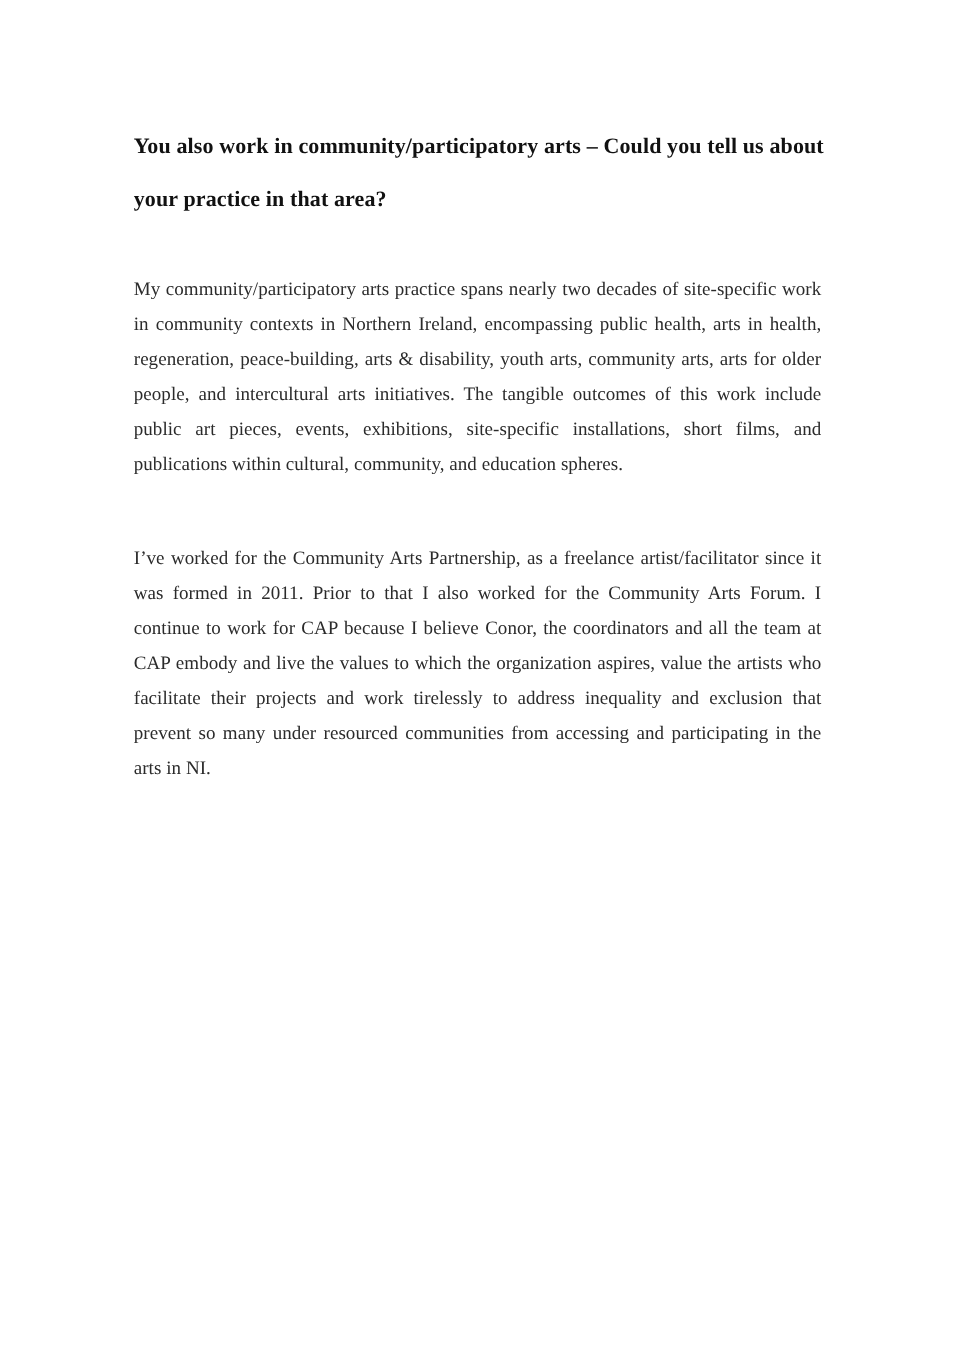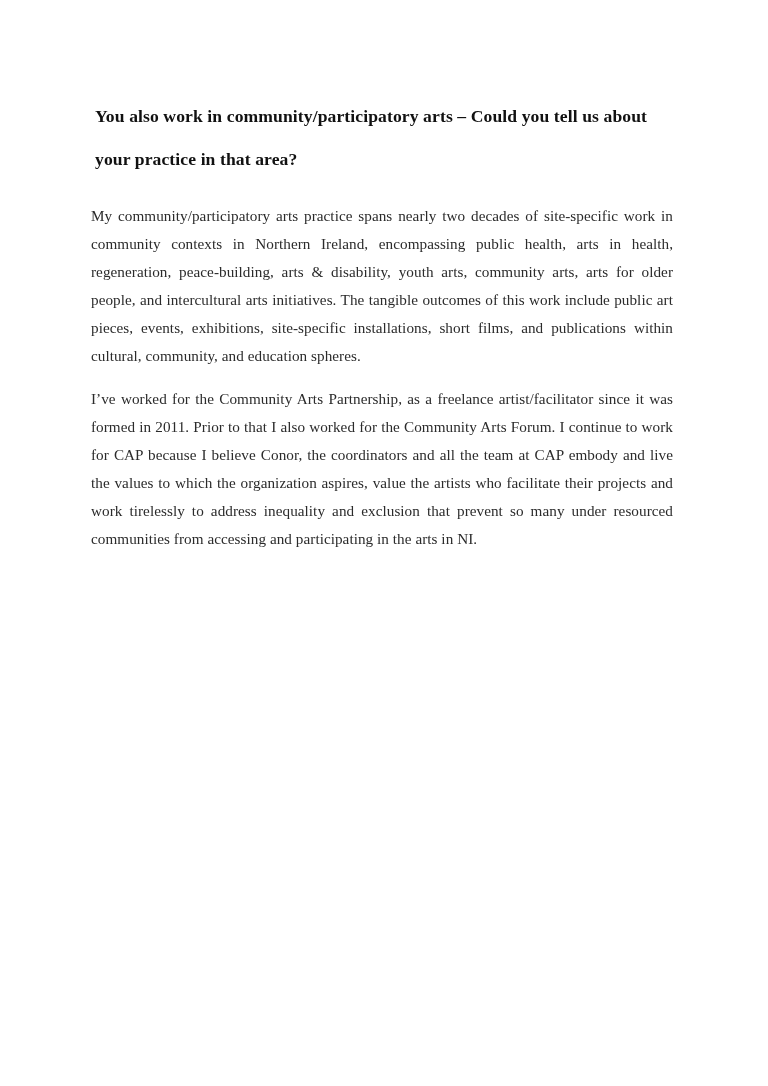--- a/index.html
+++ b/index.html
@@ -20,30 +20,30 @@
     background: #ffffff;
     box-sizing: border-box;
   }
   .content {
     position: absolute;
     left: 91px;
     top: 95px;
     width: 582px;
   }
   .doc-heading {
-    margin: 0 0 0 4px;
+    margin: 0 0 0 16px;
     font-size: 17.6px;
     font-weight: bold;
     line-height: 43px;
     color: #111111;
     text-align: left;
     letter-spacing: 0.1px;
   }
   .doc-paragraph {
-    margin: 0;
+    margin: 16px;
     font-size: 15.2px;
     font-weight: normal;
     line-height: 28px;
     color: #2b2b2b;
     text-align: justify;
     text-justify: inter-word;
     letter-spacing: 0.05px;
   }
   .gap-after-heading {
     height: 21px;

